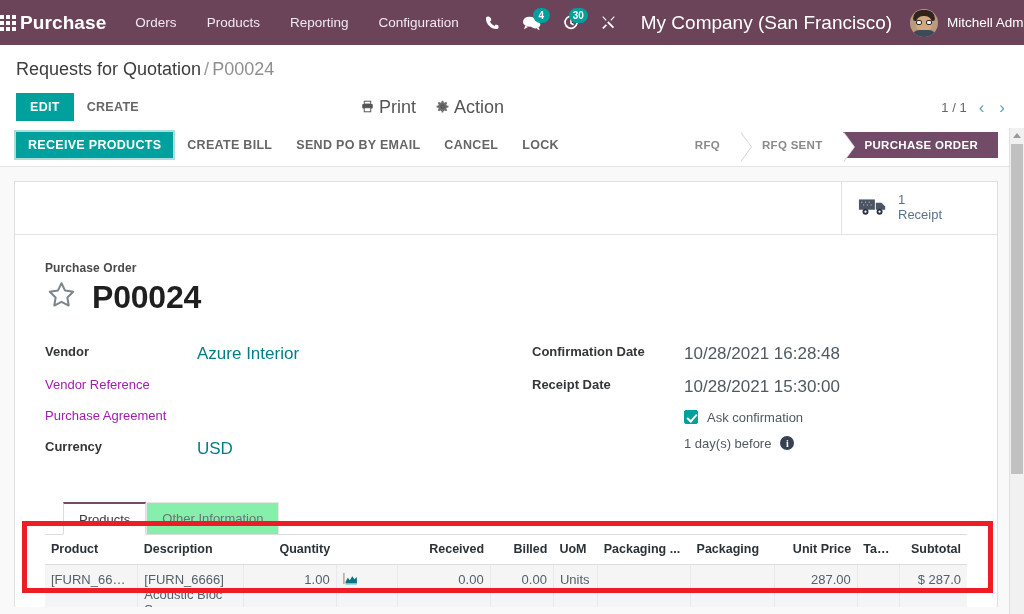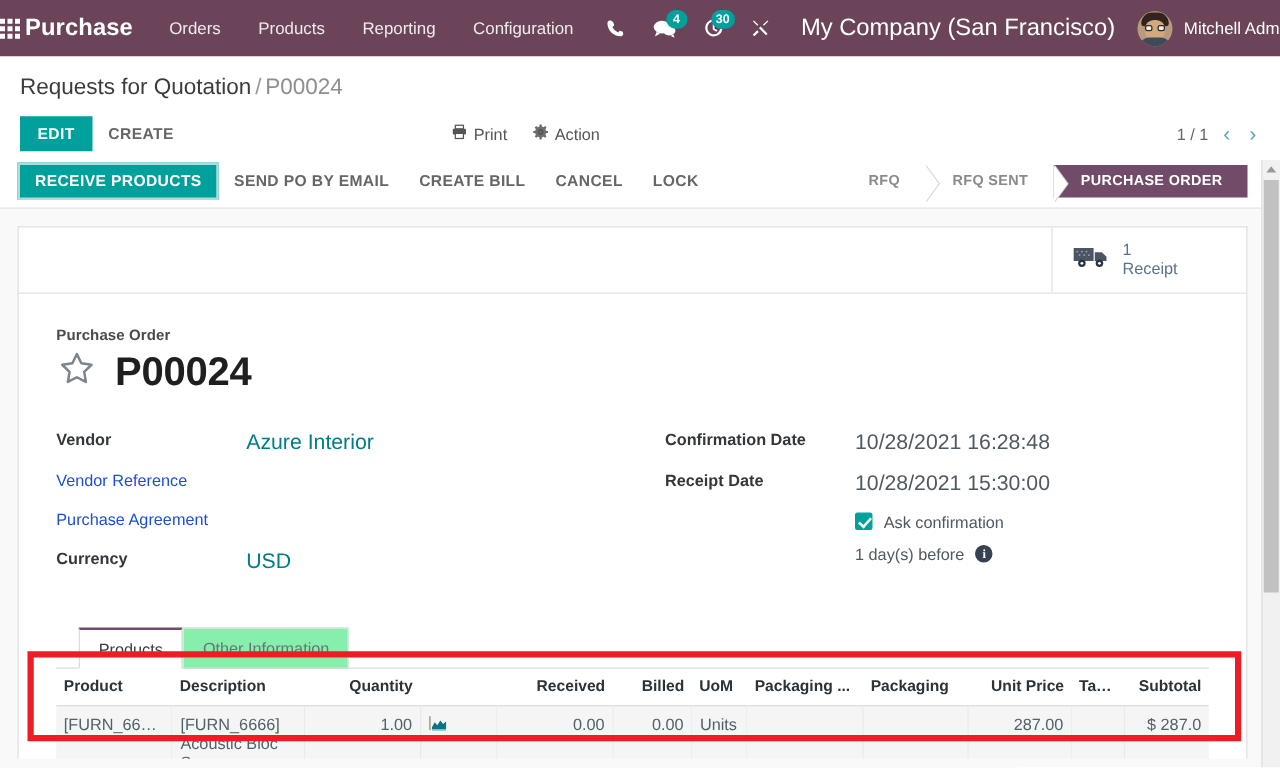--- a/index.html
+++ b/index.html
@@ -52,21 +52,21 @@
   .cp-row { display: flex; align-items: center; height: 34px; position: relative; }
   .btn-edit {
     background: #00a09d; color: #fff; font-size: 12.5px; font-weight: bold;
     padding: 7px 14px; border: 0; cursor: pointer; letter-spacing: .3px;
   }
   .btn-create {
     background: transparent; color: #666; font-size: 12.5px; font-weight: bold;
     padding: 7px 13px; border: 0; cursor: pointer; letter-spacing: .3px;
   }
   .cp-mid { position: absolute; left: 345px; display: flex; align-items: center; gap: 20px; }
-  .cp-mid .lnk { font-size: 13px; color: #555; cursor: pointer; display: flex; align-items: center; gap: 5px; }
+  .cp-mid .lnk { font-size: 18px; color: #555; cursor: pointer; display: flex; align-items: center; gap: 5px; }
   .pager { margin-left: auto; display: flex; align-items: center; gap: 9px; font-size: 13px; color: #666; }
   .pager .chev { color: #5ba3b5; font-size: 17px; cursor: pointer; padding: 0 3px; line-height: 1; }
 
   
   .statusrow {
     display: flex; align-items: center; background: #ffffff;
     padding: 6px 0 6px 14px; border-bottom: 1px solid #e4e4e4; position: relative;
   }
   .sbtn {
     font-size: 12.5px; font-weight: bold; letter-spacing: .3px; color: #666;
@@ -109,21 +109,21 @@
   .sheet-body { padding: 26px 30px 0 30px; }
   .oe-title-label { font-size: 12px; color: #4a4a4a; font-weight: bold; letter-spacing: .1px; }
   .oe-title { display: flex; align-items: center; gap: 14px; margin-top: 4px; }
   .oe-title h1 { font-size: 32px; font-weight: bold; color: #1f1f1f; letter-spacing: -.2px; }
 
   .fields { display: flex; margin-top: 28px; }
   .col { width: 50%; }
   .col.right { padding-left: 26px; }
   .frow { display: flex; align-items: flex-start; margin-bottom: 13px; min-height: 18px; }
   .flabel { width: 152px; font-size: 13px; font-weight: bold; color: #33373a; flex: none; }
-  .flabel.empty { font-weight: normal; color: #1d4ed8; }
+  .flabel.empty { font-weight: normal; color: #a21caf; }
   .fval { font-size: 17px; color: #4e5961; }
   .fval.teal { color: #017e84; cursor: pointer; }
   .chk-row { display: flex; align-items: center; gap: 9px; margin-bottom: 11px; padding-left: 152px; }
   .chk { width: 14px; height: 14px; background: #00a09d; border: 1px solid #00a09d; border-radius: 2px; position: relative; cursor: pointer; flex: none; }
   .chk::after { content: ""; position: absolute; left: 3.5px; top: .5px; width: 4px; height: 8px; border: solid #fff; border-width: 0 2px 2px 0; transform: rotate(42deg); }
   .chk-lbl { font-size: 13px; color: #4e5961; }
   .days-row { display: flex; align-items: center; gap: 9px; padding-left: 152px; }
   .days-row .d1 { font-size: 13px; color: #4e5961; }
   .info-ico { width: 14px; height: 14px; border-radius: 50%; background: #374151; color: #fff; font-size: 10px; font-weight: bold; font-family: "Liberation Serif", serif; display: flex; align-items: center; justify-content: center; cursor: pointer; }
 
@@ -267,22 +267,22 @@
       <div class="pager">
         <span>1 / 1</span>
         <span class="chev">‹</span>
         <span class="chev">›</span>
       </div>
     </div>
   </div>
 
   <div class="statusrow">
     <button class="sbtn primary">RECEIVE PRODUCTS</button>
+    <button class="sbtn">CREATE BILL</button>
     <button class="sbtn">SEND PO BY EMAIL</button>
-    <button class="sbtn">CREATE BILL</button>
     <button class="sbtn">CANCEL</button>
     <button class="sbtn">LOCK</button>
 
     <div class="stepper">
       <div class="step">RFQ</div>
       <div class="step">RFQ SENT</div>
       <div class="step active last">PURCHASE ORDER</div>
     </div>
   </div>
 

